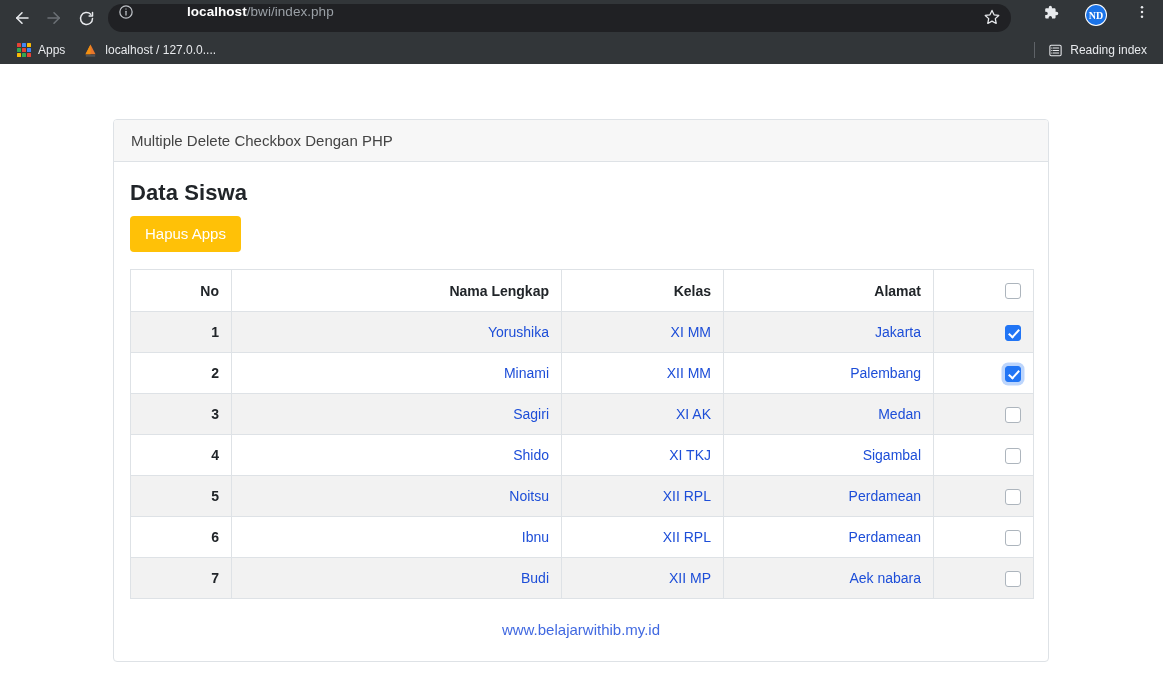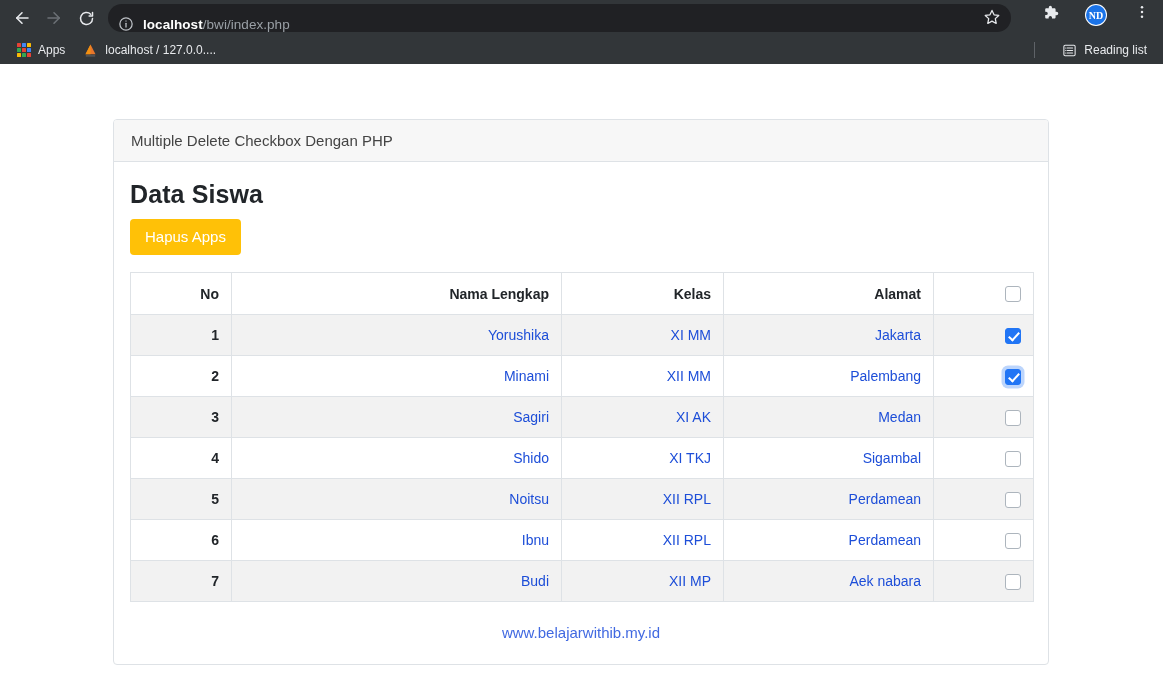--- a/index.html
+++ b/index.html
@@ -33,24 +33,25 @@
   }
   .nav-btn svg { display: block; }
   .nav-btn.disabled svg { opacity: 0.55; }
 
   .omnibox {
     flex: 1;
     height: 28px;
     background: #202124;
     border-radius: 14px;
     display: flex;
-    align-items: flex-end;
+    align-items: flex-start;
     padding: 0 10px;
     margin: 0 6px 0 4px;
     position: relative;
+    gap: 44px;
   }
   .info-icon {
     width: 16px; height: 16px;
     margin-right: 9px;
     flex: 0 0 16px;
   }
   .url-text {
     font-size: 13.5px;
     color: #9aa0a6;
     white-space: nowrap;
@@ -168,21 +169,21 @@
     border-bottom: 1px solid #dee2e6;
     padding: 12px 17px;
     font-size: 15px;
     color: #444;
     border-radius: 3px 3px 0 0;
   }
   .card-body {
     padding: 16px;
   }
   .data-title {
-    font-size: 25px;
+    font-size: 22px;
     font-weight: bold;
     color: #212529;
     margin: 2px 0 10px 0;
     letter-spacing: 0.1px;
   }
   .btn-warning {
     display: inline-block;
     background: #ffc107;
     color: #fff;
     border: none;
@@ -404,21 +405,21 @@
         <svg width="15" height="15" viewBox="0 0 24 24" fill="none" stroke="#e8eaed" stroke-width="1.7">
           <rect x="3" y="3.5" width="18" height="17" rx="2"></rect>
           <line x1="8" y1="8" x2="17" y2="8" stroke-linecap="round"></line>
           <line x1="8" y1="12" x2="17" y2="12" stroke-linecap="round"></line>
           <line x1="8" y1="16" x2="17" y2="16" stroke-linecap="round"></line>
           <circle cx="5.8" cy="8" r="0.85" fill="#e8eaed" stroke="none"></circle>
           <circle cx="5.8" cy="12" r="0.85" fill="#e8eaed" stroke="none"></circle>
           <circle cx="5.8" cy="16" r="0.85" fill="#e8eaed" stroke="none"></circle>
         </svg>
       </span>
-      <span class="bm-label">Reading list</span>
+      <span class="bm-label">Reading index</span>
     </div>
   </div>
 </div>
 
 <div class="page-area">
 
   <div class="card">
 
     <div class="card-header">Multiple Delete Checkbox Dengan PHP</div>
 

